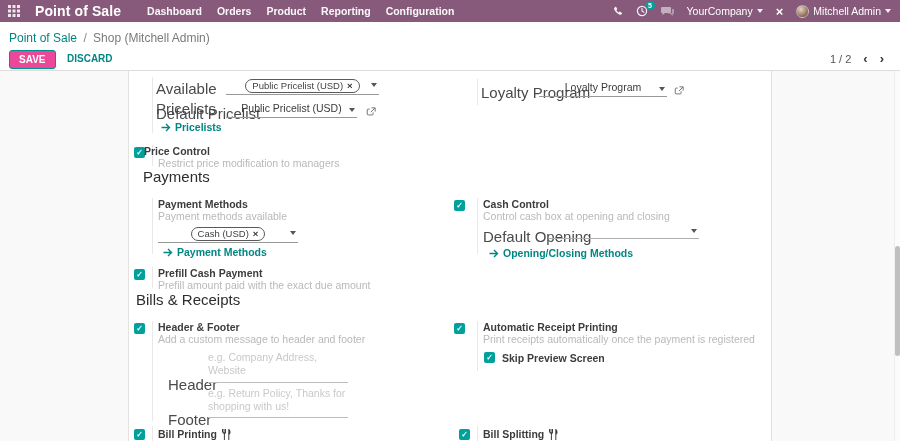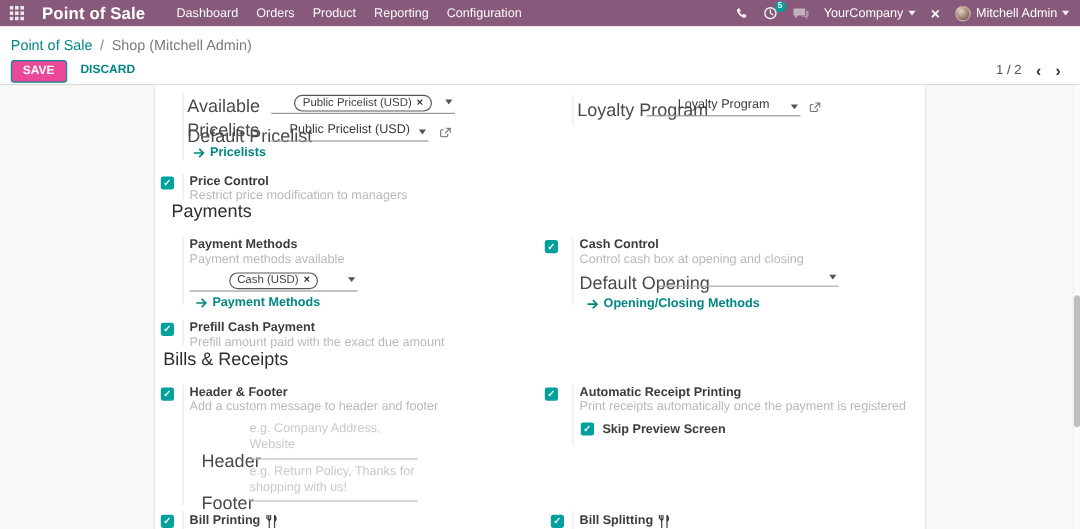--- a/index.html
+++ b/index.html
@@ -8,21 +8,21 @@
     position:relative; overflow:hidden; background:#fff;
     font-family:"Liberation Sans", sans-serif; color:#3c3c3c;
   }
   
   .topbar {
     position:absolute; top:0; left:0; right:0; height:22px;
     background:#875A7B; display:flex; align-items:center; color:#fff;
   }
   .apps-btn { margin-left:8px; display:flex; align-items:center; cursor:pointer; }
   .brand { margin-left:15px; font-size:14px; font-weight:700; letter-spacing:.1px; }
-  .topnav { display:flex; margin-left:26px; gap:15px; font-size:10.5px; }
+  .topnav { display:flex; margin-left:26px; gap:15px; font-size:10.5px;font-weight:bold; }
   .topnav span { color:rgba(255,255,255,.96); cursor:pointer; }
   .tb-right { margin-left:auto; display:flex; align-items:center; gap:13px; margin-right:9px; font-size:10.5px; }
   .tb-icon { position:relative; display:flex; align-items:center; cursor:pointer; }
   .badge {
     position:absolute; top:-4px; right:-7px; background:#00A09D; color:#fff;
     font-size:7px; line-height:9px; min-width:9px; text-align:center;
     border-radius:5px; padding:0 2px; font-weight:700;
   }
   .tb-menu { display:flex; align-items:center; gap:4px; cursor:pointer; }
   .caret-w { width:0; height:0; border-left:3px solid transparent; border-right:3px solid transparent; border-top:4px solid rgba(255,255,255,.9); }
@@ -191,21 +191,21 @@
     </div>
     <span class="ext" style="left:545px;top:11px">
       <svg width="10" height="10" viewBox="0 0 12 12">
           <path d="M4.5 2.5H2.6A1.1 1.1 0 0 0 1.5 3.6v4.8a1.1 1.1 0 0 0 1.1 1.1h4.8a1.1 1.1 0 0 0 1.1-1.1V6.5" fill="none" stroke="#6b6b6b" stroke-width="1.1"></path>
           <path d="M6.5 1h4.5v4.5M10.6 1.4 5.8 6.2" fill="none" stroke="#6b6b6b" stroke-width="1.1"></path>
         </svg>
     </span>
 
     <div class="vline" style="left:23px;top:74px;height:21px"></div>
     <span class="cb" style="left:5px;top:76px"><span>✓</span></span>
-    <div class="blabel" style="left:29px;top:74px">Price Control</div>
+    <div class="blabel" style="left:15px;top:74px">Price Control</div>
     <div class="help" style="left:29px;top:86px">Restrict price modification to managers</div>
 
     <div class="sec-header" style="left:14px;top:97px">Payments</div>
 
     <div class="vline" style="left:23px;top:127px;height:56px"></div>
     <div class="blabel" style="left:29px;top:127px">Payment Methods</div>
     <div class="help" style="left:29px;top:139px">Payment methods available</div>
     <div class="field" style="left:29px;top:152px;width:140px;height:20px">
       <span class="pill">
         <span>Cash (USD)</span>

